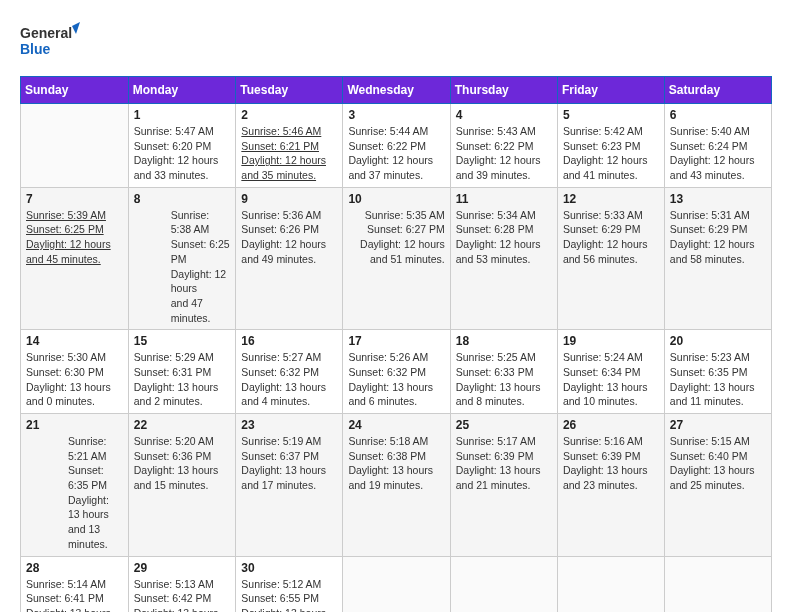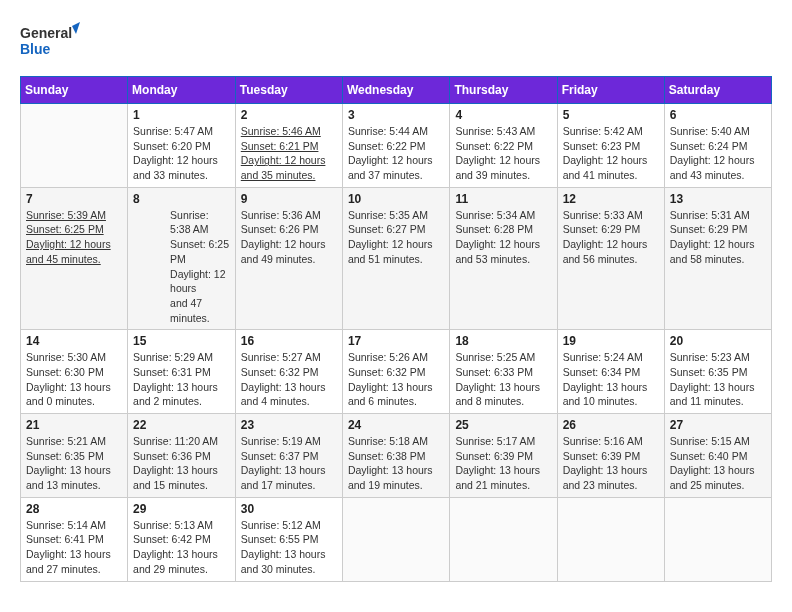--- a/index.html
+++ b/index.html
@@ -166,21 +166,21 @@
         </td>
         <td>
           <div class="day-number">9</div>
           <div class="day-info" style="white-space: pre-line;">Sunrise: 5:36 AM
 Sunset: 6:26 PM
 Daylight: 12 hours
 and 49 minutes.</div>
         </td>
         <td>
           <div class="day-number">10</div>
-          <div class="day-info" style="white-space: pre-line;">Sunrise: 5:35 AM
+          <div class="day-info" style="white-space: pre-line; text-align: right;">Sunrise: 5:35 AM
 Sunset: 6:27 PM
 Daylight: 12 hours
 and 51 minutes.</div>
         </td>
         <td>
           <div class="day-number">11</div>
           <div class="day-info" style="white-space: pre-line;">Sunrise: 5:34 AM
 Sunset: 6:28 PM
 Daylight: 12 hours
 and 53 minutes.</div>
@@ -247,28 +247,28 @@
           <div class="day-number">20</div>
           <div class="day-info" style="white-space: pre-line;">Sunrise: 5:23 AM
 Sunset: 6:35 PM
 Daylight: 13 hours
 and 11 minutes.</div>
         </td>
       </tr>
       <tr>
         <td>
           <div class="day-number">21</div>
-          <div class="day-info" style="white-space: pre-line;">Sunrise: 5:21 AM
+          <div class="day-info" style="white-space: pre-line; margin-left: 42px;">Sunrise: 5:21 AM
 Sunset: 6:35 PM
 Daylight: 13 hours
 and 13 minutes.</div>
         </td>
         <td>
           <div class="day-number">22</div>
-          <div class="day-info" style="white-space: pre-line;">Sunrise: 11:20 AM
+          <div class="day-info" style="white-space: pre-line;">Sunrise: 5:20 AM
 Sunset: 6:36 PM
 Daylight: 13 hours
 and 15 minutes.</div>
         </td>
         <td>
           <div class="day-number">23</div>
           <div class="day-info" style="white-space: pre-line;">Sunrise: 5:19 AM
 Sunset: 6:37 PM
 Daylight: 13 hours
 and 17 minutes.</div>

